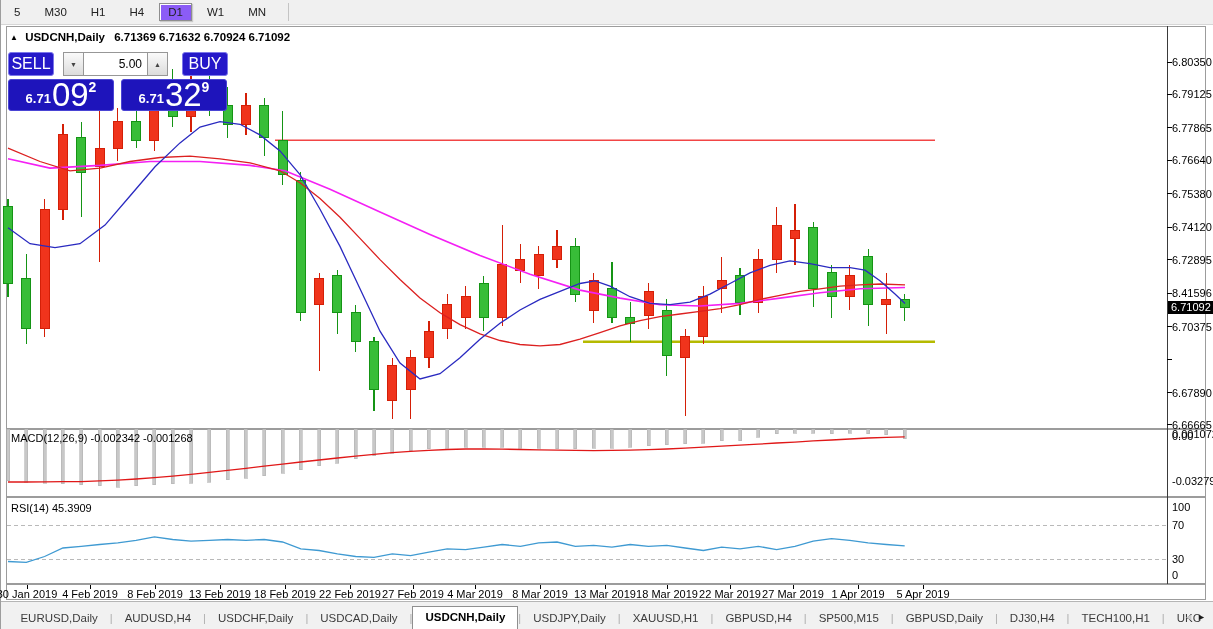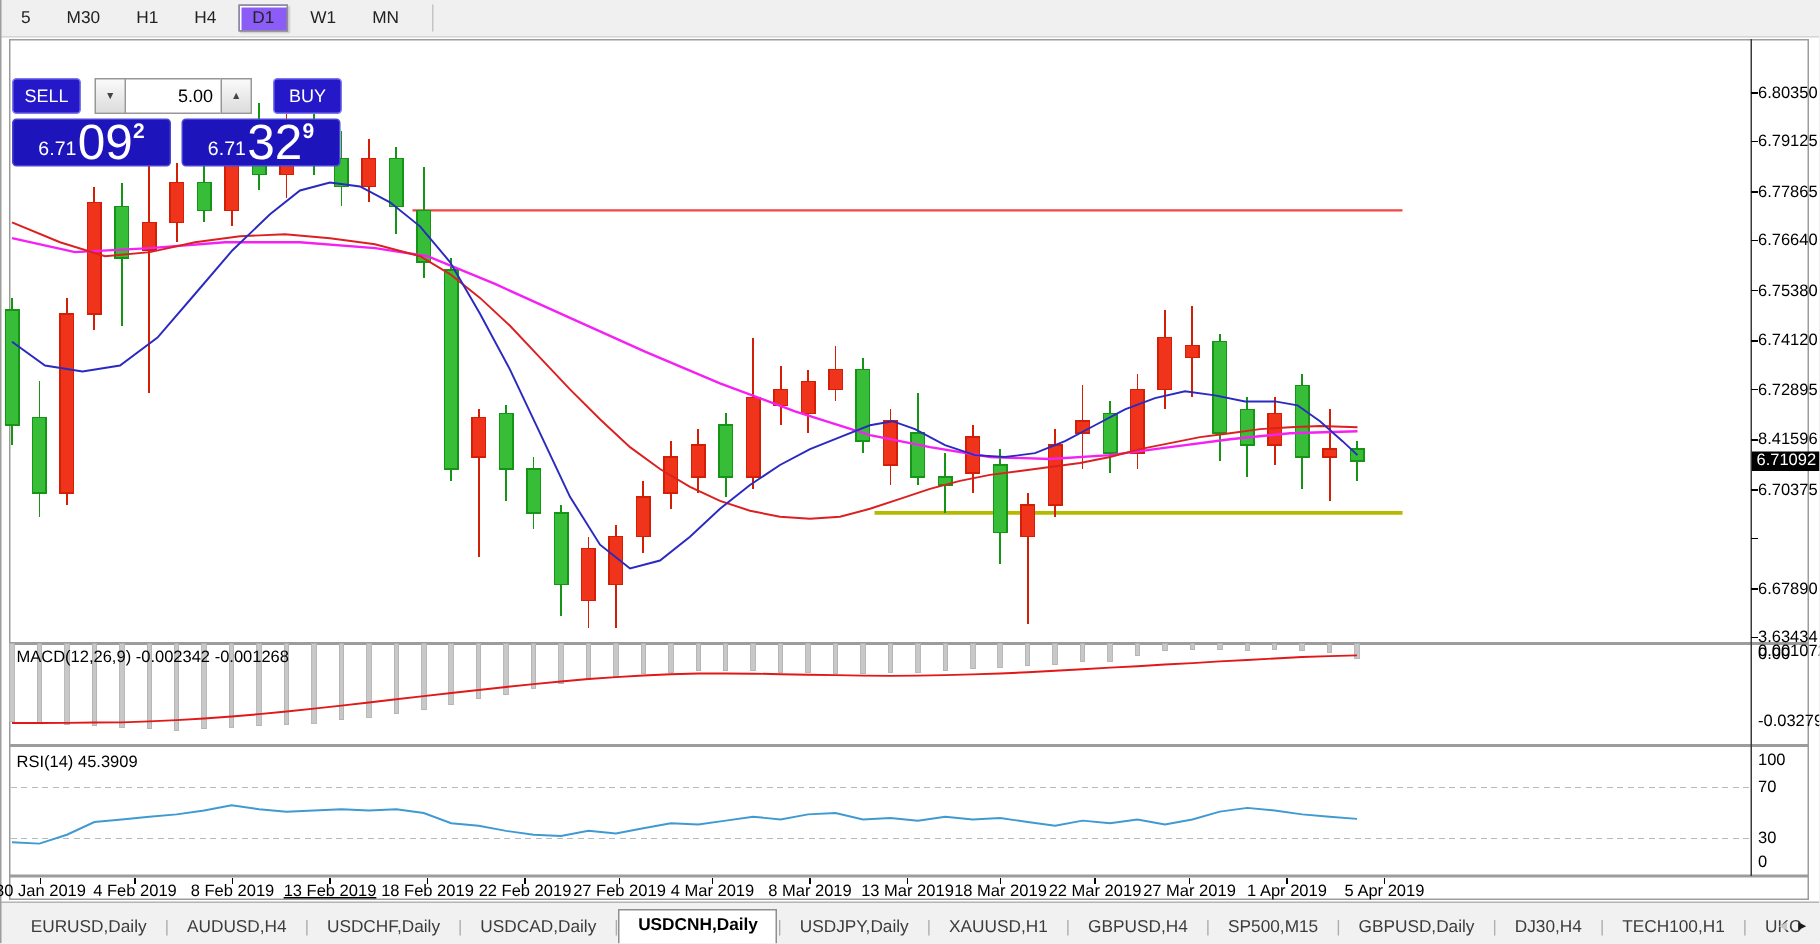--- a/index.html
+++ b/index.html
@@ -23,30 +23,30 @@
   .date-label{position:absolute;top:588px;width:84px;text-align:center;font-size:11px;color:#000;white-space:nowrap;}
   #cur-price-box{position:absolute;left:1168px;top:301px;width:44px;height:13px;background:#000;color:#fff;
                  font-size:11px;line-height:13px;padding-left:3px;}
   #chart-header{position:absolute;left:10px;top:31px;font-size:11.5px;font-weight:bold;color:#000;white-space:nowrap;}
   #chart-header .tri{font-size:8px;vertical-align:1px;margin-right:4px;}
   .ind-label{position:absolute;font-size:11px;font-weight:bold;color:#000;white-space:nowrap;}
   
   #trade-panel{position:absolute;left:8px;top:52px;width:220px;}
   #tp-row1{display:flex;align-items:stretch;height:24px;}
   .tp-btn{width:46px;background:#2518c9;border:1px solid #7b76ea;border-radius:3px;color:#fff;
-          font-size:12px;display:flex;align-items:center;justify-content:center;cursor:pointer;}
+          font-size:16px;display:flex;align-items:center;justify-content:center;cursor:pointer;}
   #tp-spin{display:flex;margin-left:9px;margin-right:14px;height:24px;box-sizing:border-box;}
   .spin-btn{width:19px;background:linear-gradient(#fafafa,#dcdcdc);border:1px solid #979797;
             display:flex;align-items:center;justify-content:center;font-size:7px;color:#444;cursor:pointer;}
   #vol-input{width:56px;border:1px solid #979797;border-left:none;border-right:none;font-size:12px;
              text-align:right;padding-right:5px;font-family:"Liberation Sans",sans-serif;}
   #tp-row2{display:flex;margin-top:3px;}
   .price-tile{width:106px;height:32px;background:#1e14bb;border:1px solid #4a44d4;border-radius:3px;
               color:#fff;display:flex;align-items:flex-end;justify-content:center;padding-top:1px;box-sizing:border-box;cursor:pointer;}
-  .price-tile .sm{font-size:13px;font-weight:normal;margin:0 1px 4px 0;}
+  .price-tile .sm{font-size:13px;font-weight:bold;margin:0 1px 4px 0;}
   .price-tile .big{font-size:33px;line-height:30px;font-weight:400;}
   .price-tile .sup{font-size:14px;font-weight:bold;margin-bottom:15px;}
   .tile-gap{width:7px;}
   
   #tabbar{position:absolute;left:0;top:601px;width:1213px;height:28px;background:#f1f1f1;
           border-top:1px solid #b5b5b5;display:flex;align-items:flex-end;}
   .tab{font-size:11.5px;color:#3c3c3c;padding:4px 12px 6px 12px;white-space:nowrap;cursor:pointer;}
   .tab.active{background:#ffffff;border:1px solid #8f8f8f;border-bottom:none;font-weight:bold;color:#000;
               padding:4px 12px 7px 12px;}
   .tab-sep{color:#adadad;font-size:11px;padding-bottom:6px;}
@@ -258,20 +258,25 @@
       <line x1="475" y1="585" x2="475" y2="589" stroke="#000" shape-rendering="crispEdges"></line>
       <line x1="540" y1="585" x2="540" y2="589" stroke="#000" shape-rendering="crispEdges"></line>
       <line x1="605" y1="585" x2="605" y2="589" stroke="#000" shape-rendering="crispEdges"></line>
       <line x1="667" y1="585" x2="667" y2="589" stroke="#000" shape-rendering="crispEdges"></line>
       <line x1="730" y1="585" x2="730" y2="589" stroke="#000" shape-rendering="crispEdges"></line>
       <line x1="793" y1="585" x2="793" y2="589" stroke="#000" shape-rendering="crispEdges"></line>
       <line x1="858" y1="585" x2="858" y2="589" stroke="#000" shape-rendering="crispEdges"></line>
       <line x1="923" y1="585" x2="923" y2="589" stroke="#000" shape-rendering="crispEdges"></line>
     </svg>
 
+  <div id="chart-header">
+    <span class="tri">▲</span>
+    <span>USDCNH,Daily</span>
+    <span style="margin-left:6px;">6.71369 6.71632 6.70924 6.71092</span>
+  </div>
 
   <div id="trade-panel">
     <div id="tp-row1">
       <div class="tp-btn">SELL</div>
       <div id="tp-spin">
         <div class="spin-btn">
           <span>▼</span>
         </div>
         <input id="vol-input" readonly="" value="5.00" style="">
         <div class="spin-btn">
@@ -343,21 +348,21 @@
     <div class="axis-label" style="top: 88.4934px;">6.79125</div>
     <div class="axis-label" style="top: 121.915px;">6.77865</div>
     <div class="axis-label" style="top: 154.408px;">6.76640</div>
     <div class="axis-label" style="top: 187.83px;">6.75380</div>
     <div class="axis-label" style="top: 221.252px;">6.74120</div>
     <div class="axis-label" style="top: 253.745px;">6.72895</div>
     <div class="axis-label" style="top: 287.167px;">8.41596</div>
     <div class="axis-label" style="top: 320.589px;">6.70375</div>
     <div class="axis-label" style="top: 354px; margin-left: 46px;">6.69150</div>
     <div class="axis-label" style="top: 386.504px;">6.67890</div>
-    <div class="axis-label" style="top: 418.997px;">3.63434</div>
+    <div class="axis-label" style="top: 418.997px;">6.66665</div>
     <div class="axis-label" style="top: 428px;">0.001072</div>
     <div class="axis-label" style="top: 430px;">0.00</div>
     <div class="axis-label" style="top: 475px;">-0.032799</div>
     <div class="axis-label" style="top: 501px;">100</div>
     <div class="axis-label" style="top: 519px;">70</div>
     <div class="axis-label" style="top: 553px;">30</div>
     <div class="axis-label" style="top: 569px;">0</div>
     <div class="date-label" style="left: -15px;">30 Jan 2019</div>
     <div class="date-label" style="left: 48px;">4 Feb 2019</div>
     <div class="date-label" style="left: 113px;">8 Feb 2019</div>

